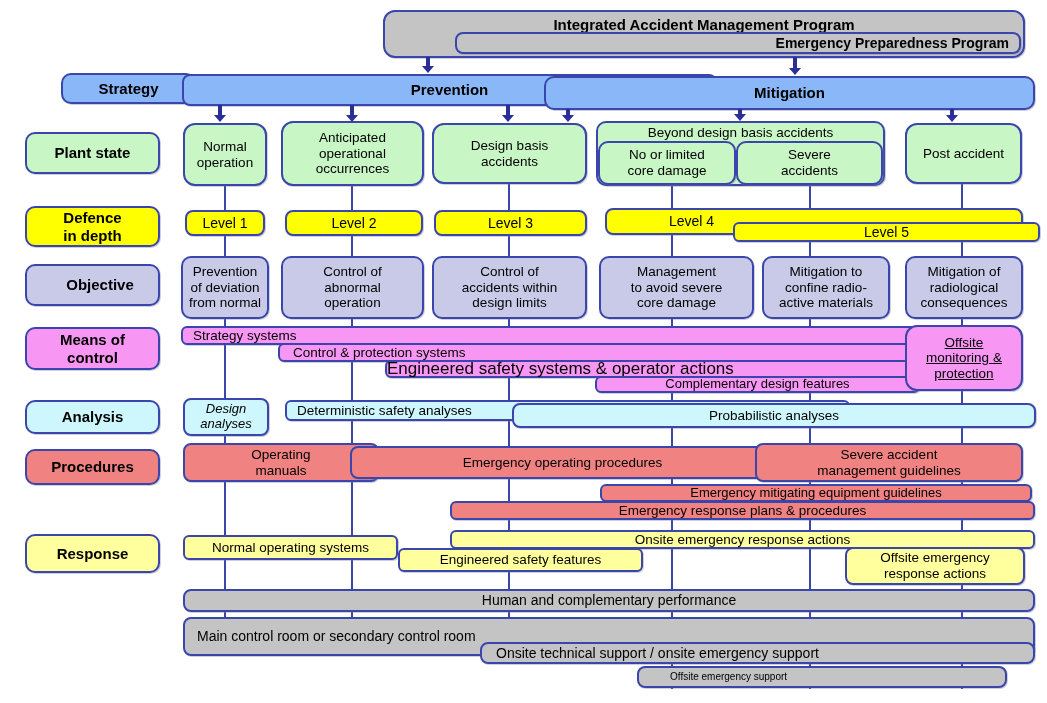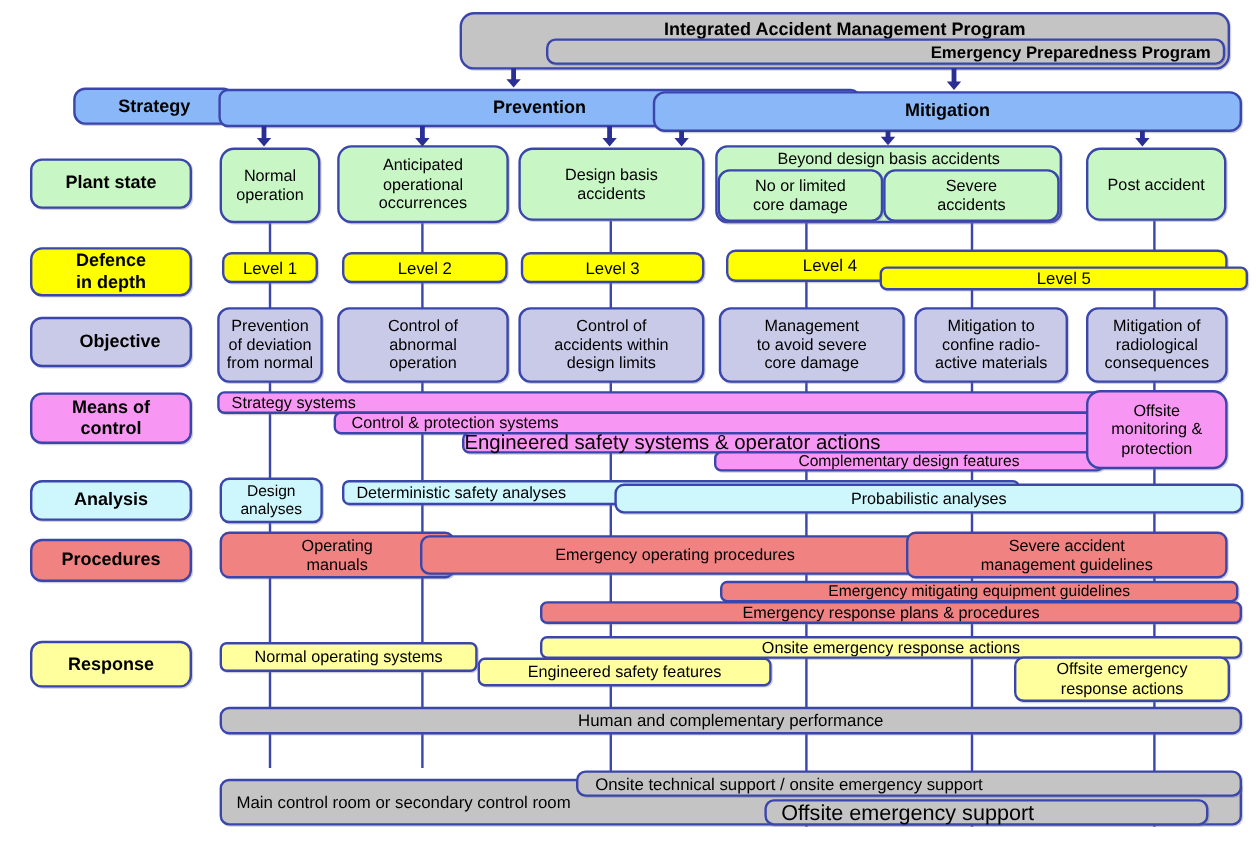--- a/index.html
+++ b/index.html
@@ -95,43 +95,43 @@
     <div class="box" style="left: 762px; top: 256px; width: 128px; height: 63px; background: rgb(201, 202, 232); border-color: rgb(58, 70, 172); border-radius: 10px; font-size: 13.5px; z-index: 1;">Mitigation to
 confine radio-
 active materials</div>
     <div class="box" style="left: 905px; top: 256px; width: 118px; height: 63px; background: rgb(201, 202, 232); border-color: rgb(58, 70, 172); border-radius: 10px; font-size: 13.5px; z-index: 1;">Mitigation of
 radiological
 consequences</div>
     <div class="box left" style="left: 181px; top: 326px; width: 819px; height: 19px; background: rgb(248, 151, 243); border-color: rgb(58, 70, 172); border-radius: 6px; font-size: 13.5px; z-index: 1; padding-left: 10px;">Strategy systems</div>
     <div class="box left" style="left: 278px; top: 343px; width: 722px; height: 19px; background: rgb(248, 151, 243); border-color: rgb(58, 70, 172); border-radius: 6px; font-size: 13.5px; z-index: 1; padding-left: 13px;">Control &amp; protection systems</div>
     <div class="box left" style="left: 385px; top: 360px; width: 615px; height: 18px; background: rgb(248, 151, 243); border-color: rgb(58, 70, 172); border-radius: 6px; font-size: 17px; z-index: 1; ">Engineered safety systems &amp; operator actions</div>
     <div class="box" style="left: 595px; top: 376px; width: 325px; height: 17px; background: rgb(248, 151, 243); border-color: rgb(58, 70, 172); border-radius: 6px; font-size: 13px; z-index: 1;">Complementary design features</div>
-    <div class="box" style="left: 905px; top: 325px; width: 118px; height: 66px; background: rgb(248, 151, 243); border-color: rgb(58, 70, 172); border-radius: 12px; font-size: 13.5px; z-index: 3;">Offsite
+    <div class="box" style="left: 905px; top: 325px; width: 118px; height: 66px; background: rgb(248, 151, 243); border-color: rgb(58, 70, 172); border-radius: 12px; font-size: 13.5px; z-index: 3; text-decoration: underline;">Offsite
 monitoring &amp;
 protection</div>
-    <div class="box" style="left: 183px; top: 398px; width: 86px; height: 38px; background: rgb(205, 246, 253); border-color: rgb(58, 70, 172); border-radius: 8px; font-size: 13px; z-index: 1;">Design
+    <div class="box" style="left: 183px; top: 398px; width: 86px; height: 38px; background: rgb(205, 246, 253); border-color: rgb(58, 70, 172); border-radius: 8px; font-size: 13px; z-index: 1; font-style: italic;">Design
 analyses</div>
     <div class="box left" style="left: 285px; top: 400px; width: 565px; height: 21px; background: rgb(205, 246, 253); border-color: rgb(58, 70, 172); border-radius: 6px; font-size: 13.5px; z-index: 1; padding-left: 10px;">Deterministic safety analyses</div>
     <div class="box" style="left: 512px; top: 403px; width: 524px; height: 25px; background: rgb(205, 246, 253); border-color: rgb(58, 70, 172); border-radius: 8px; font-size: 13.5px; z-index: 2;">Probabilistic analyses</div>
     <div class="box" style="left: 183px; top: 443px; width: 196px; height: 39px; background: rgb(240, 130, 130); border-color: rgb(58, 70, 172); border-radius: 8px; font-size: 13.5px; z-index: 1;">Operating
 manuals</div>
     <div class="box" style="left: 350px; top: 446px; width: 425px; height: 33px; background: rgb(240, 130, 130); border-color: rgb(58, 70, 172); border-radius: 8px; font-size: 13.5px; z-index: 2;">Emergency operating procedures</div>
     <div class="box" style="left: 755px; top: 443px; width: 268px; height: 39px; background: rgb(240, 130, 130); border-color: rgb(58, 70, 172); border-radius: 8px; font-size: 13.5px; z-index: 3;">Severe accident
 management guidelines</div>
     <div class="box" style="left: 600px; top: 484px; width: 432px; height: 18px; background: rgb(240, 130, 130); border-color: rgb(58, 70, 172); border-radius: 6px; font-size: 13px; z-index: 1;">Emergency mitigating equipment guidelines</div>
     <div class="box" style="left: 450px; top: 501px; width: 585px; height: 19px; background: rgb(240, 130, 130); border-color: rgb(58, 70, 172); border-radius: 6px; font-size: 13.5px; z-index: 1;">Emergency response plans &amp; procedures</div>
     <div class="box" style="left: 450px; top: 530px; width: 585px; height: 19px; background: rgb(255, 255, 158); border-color: rgb(58, 70, 172); border-radius: 6px; font-size: 13.5px; z-index: 1;">Onsite emergency response actions</div>
     <div class="box" style="left: 183px; top: 535px; width: 215px; height: 25px; background: rgb(255, 255, 158); border-color: rgb(58, 70, 172); border-radius: 6px; font-size: 13.5px; z-index: 1;">Normal operating systems</div>
     <div class="box" style="left: 398px; top: 548px; width: 245px; height: 24px; background: rgb(255, 255, 158); border-color: rgb(58, 70, 172); border-radius: 6px; font-size: 13.5px; z-index: 3;">Engineered safety features</div>
     <div class="box" style="left: 845px; top: 547px; width: 180px; height: 38px; background: rgb(255, 255, 158); border-color: rgb(58, 70, 172); border-radius: 8px; font-size: 13.5px; z-index: 3;">Offsite emergency
 response actions</div>
     <div class="box" style="left: 183px; top: 589px; width: 852px; height: 23px; background: rgb(196, 196, 196); border-color: rgb(58, 70, 172); border-radius: 8px; font-size: 14px; z-index: 1;">Human and complementary performance</div>
-    <div class="box left" style="left: 183px; top: 617px; width: 852px; height: 39px; background: rgb(196, 196, 196); border-color: rgb(58, 70, 172); border-radius: 8px; font-size: 14px; z-index: 1; padding-left: 12px; margin-top: 32px;">Main control room or secondary control room</div>
+    <div class="box left" style="left: 183px; top: 617px; width: 852px; height: 39px; background: rgb(196, 196, 196); border-color: rgb(58, 70, 172); border-radius: 8px; font-size: 14px; z-index: 1; padding-left: 12px;">Main control room or secondary control room</div>
     <div class="box left" style="left: 480px; top: 642px; width: 555px; height: 22px; background: rgb(196, 196, 196); border-color: rgb(58, 70, 172); border-radius: 8px; font-size: 14px; z-index: 1; padding-left: 14px;">Onsite technical support / onsite emergency support</div>
-    <div class="box left" style="left: 637px; top: 666px; width: 370px; height: 22px; background: rgb(196, 196, 196); border-color: rgb(58, 70, 172); border-radius: 8px; font-size: 18px; z-index: 1; padding-left: 12px;">Offsite emergency support</div>
+    <div class="box left" style="left: 637px; top: 666px; width: 370px; height: 22px; background: rgb(196, 196, 196); border-color: rgb(58, 70, 172); border-radius: 8px; font-size: 10px; z-index: 1; padding-left: 31px;">Offsite emergency support</div>
     <div class="arrow" style="left: 422px; top: 57px; height: 16px;">
       <div class="shaft" style="height: 10px; background: rgb(42, 47, 150);"></div>
       <div class="head" style="border-top-color: rgb(42, 47, 150);"></div>
     </div>
     <div class="arrow" style="left: 789px; top: 57px; height: 18px;">
       <div class="shaft" style="height: 12px; background: rgb(42, 47, 150);"></div>
       <div class="head" style="border-top-color: rgb(42, 47, 150);"></div>
     </div>
     <div class="arrow" style="left: 214px; top: 105px; height: 17px;">
       <div class="shaft" style="height: 11px; background: rgb(42, 47, 150);"></div>

